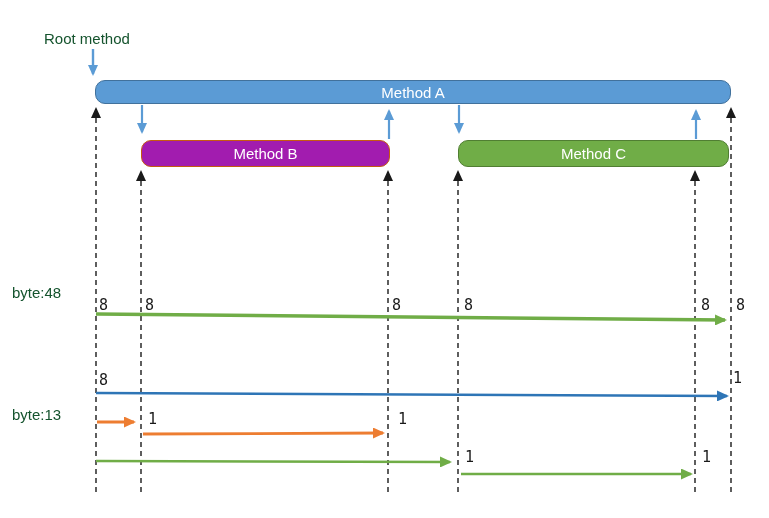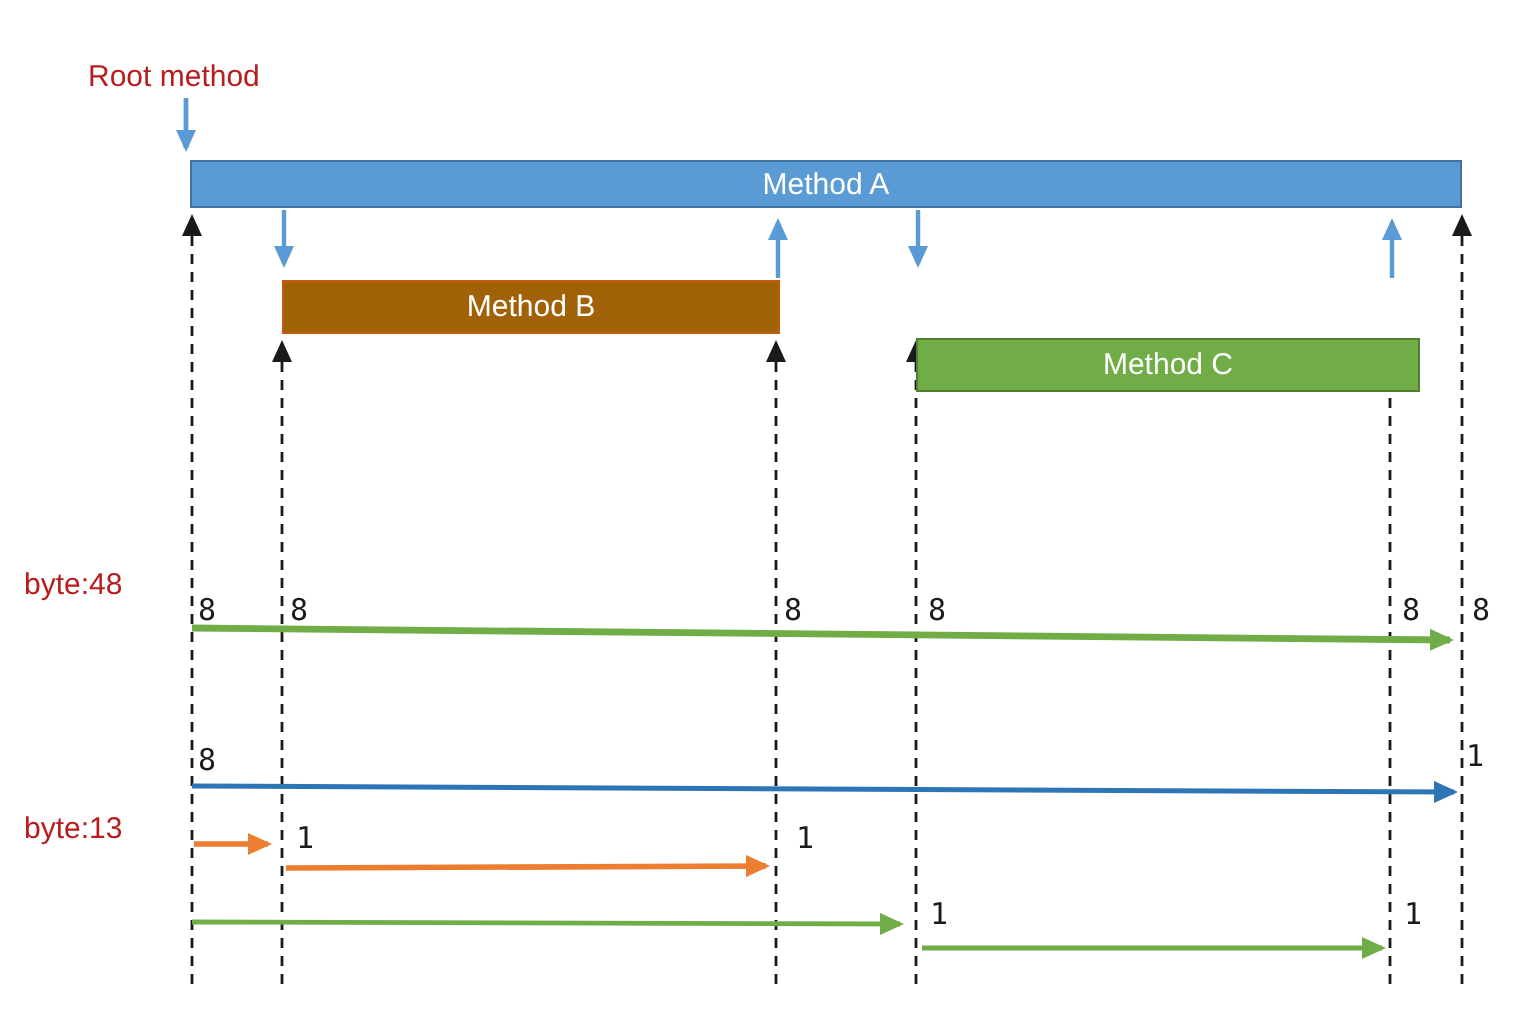--- a/index.html
+++ b/index.html
@@ -13,27 +13,28 @@
   }
   #arrow-layer { position: absolute; left: 0; top: 0; width: 769px; height: 518px; }
   .bar {
     position: absolute;
     display: flex;
     align-items: center;
     justify-content: center;
     color: #ffffff;
     font-size: 15px;
     box-sizing: border-box;
+    border-radius: 10px;
   }
   .bar-a { left: 95px;  top: 80px;  width: 636px; height: 24px; background: #5b9bd5; border: 1px solid #41719c; }
-  .bar-b { left: 141px; top: 140px; width: 249px; height: 27px; background: #a16207; border: 1px solid #c55b11; }
-  .bar-c { left: 458px; top: 140px; width: 252px; height: 27px; background: #70ad47; border: 1px solid #507e32; margin-top: 29px; }
+  .bar-b { left: 141px; top: 140px; width: 249px; height: 27px; background: #a21caf; border: 1px solid #c55b11; }
+  .bar-c { left: 458px; top: 140px; width: 271px; height: 27px; background: #70ad47; border: 1px solid #507e32; }
   .txt {
     position: absolute;
-    color: #b91c1c;
+    color: #14532d;
     font-size: 15px;
     line-height: 16px;
     white-space: nowrap;
   }
   .num {
     position: absolute;
     color: #1a1a1a;
     font-family: "DejaVu Sans Mono", monospace;
     font-size: 15px;
     line-height: 15px;

